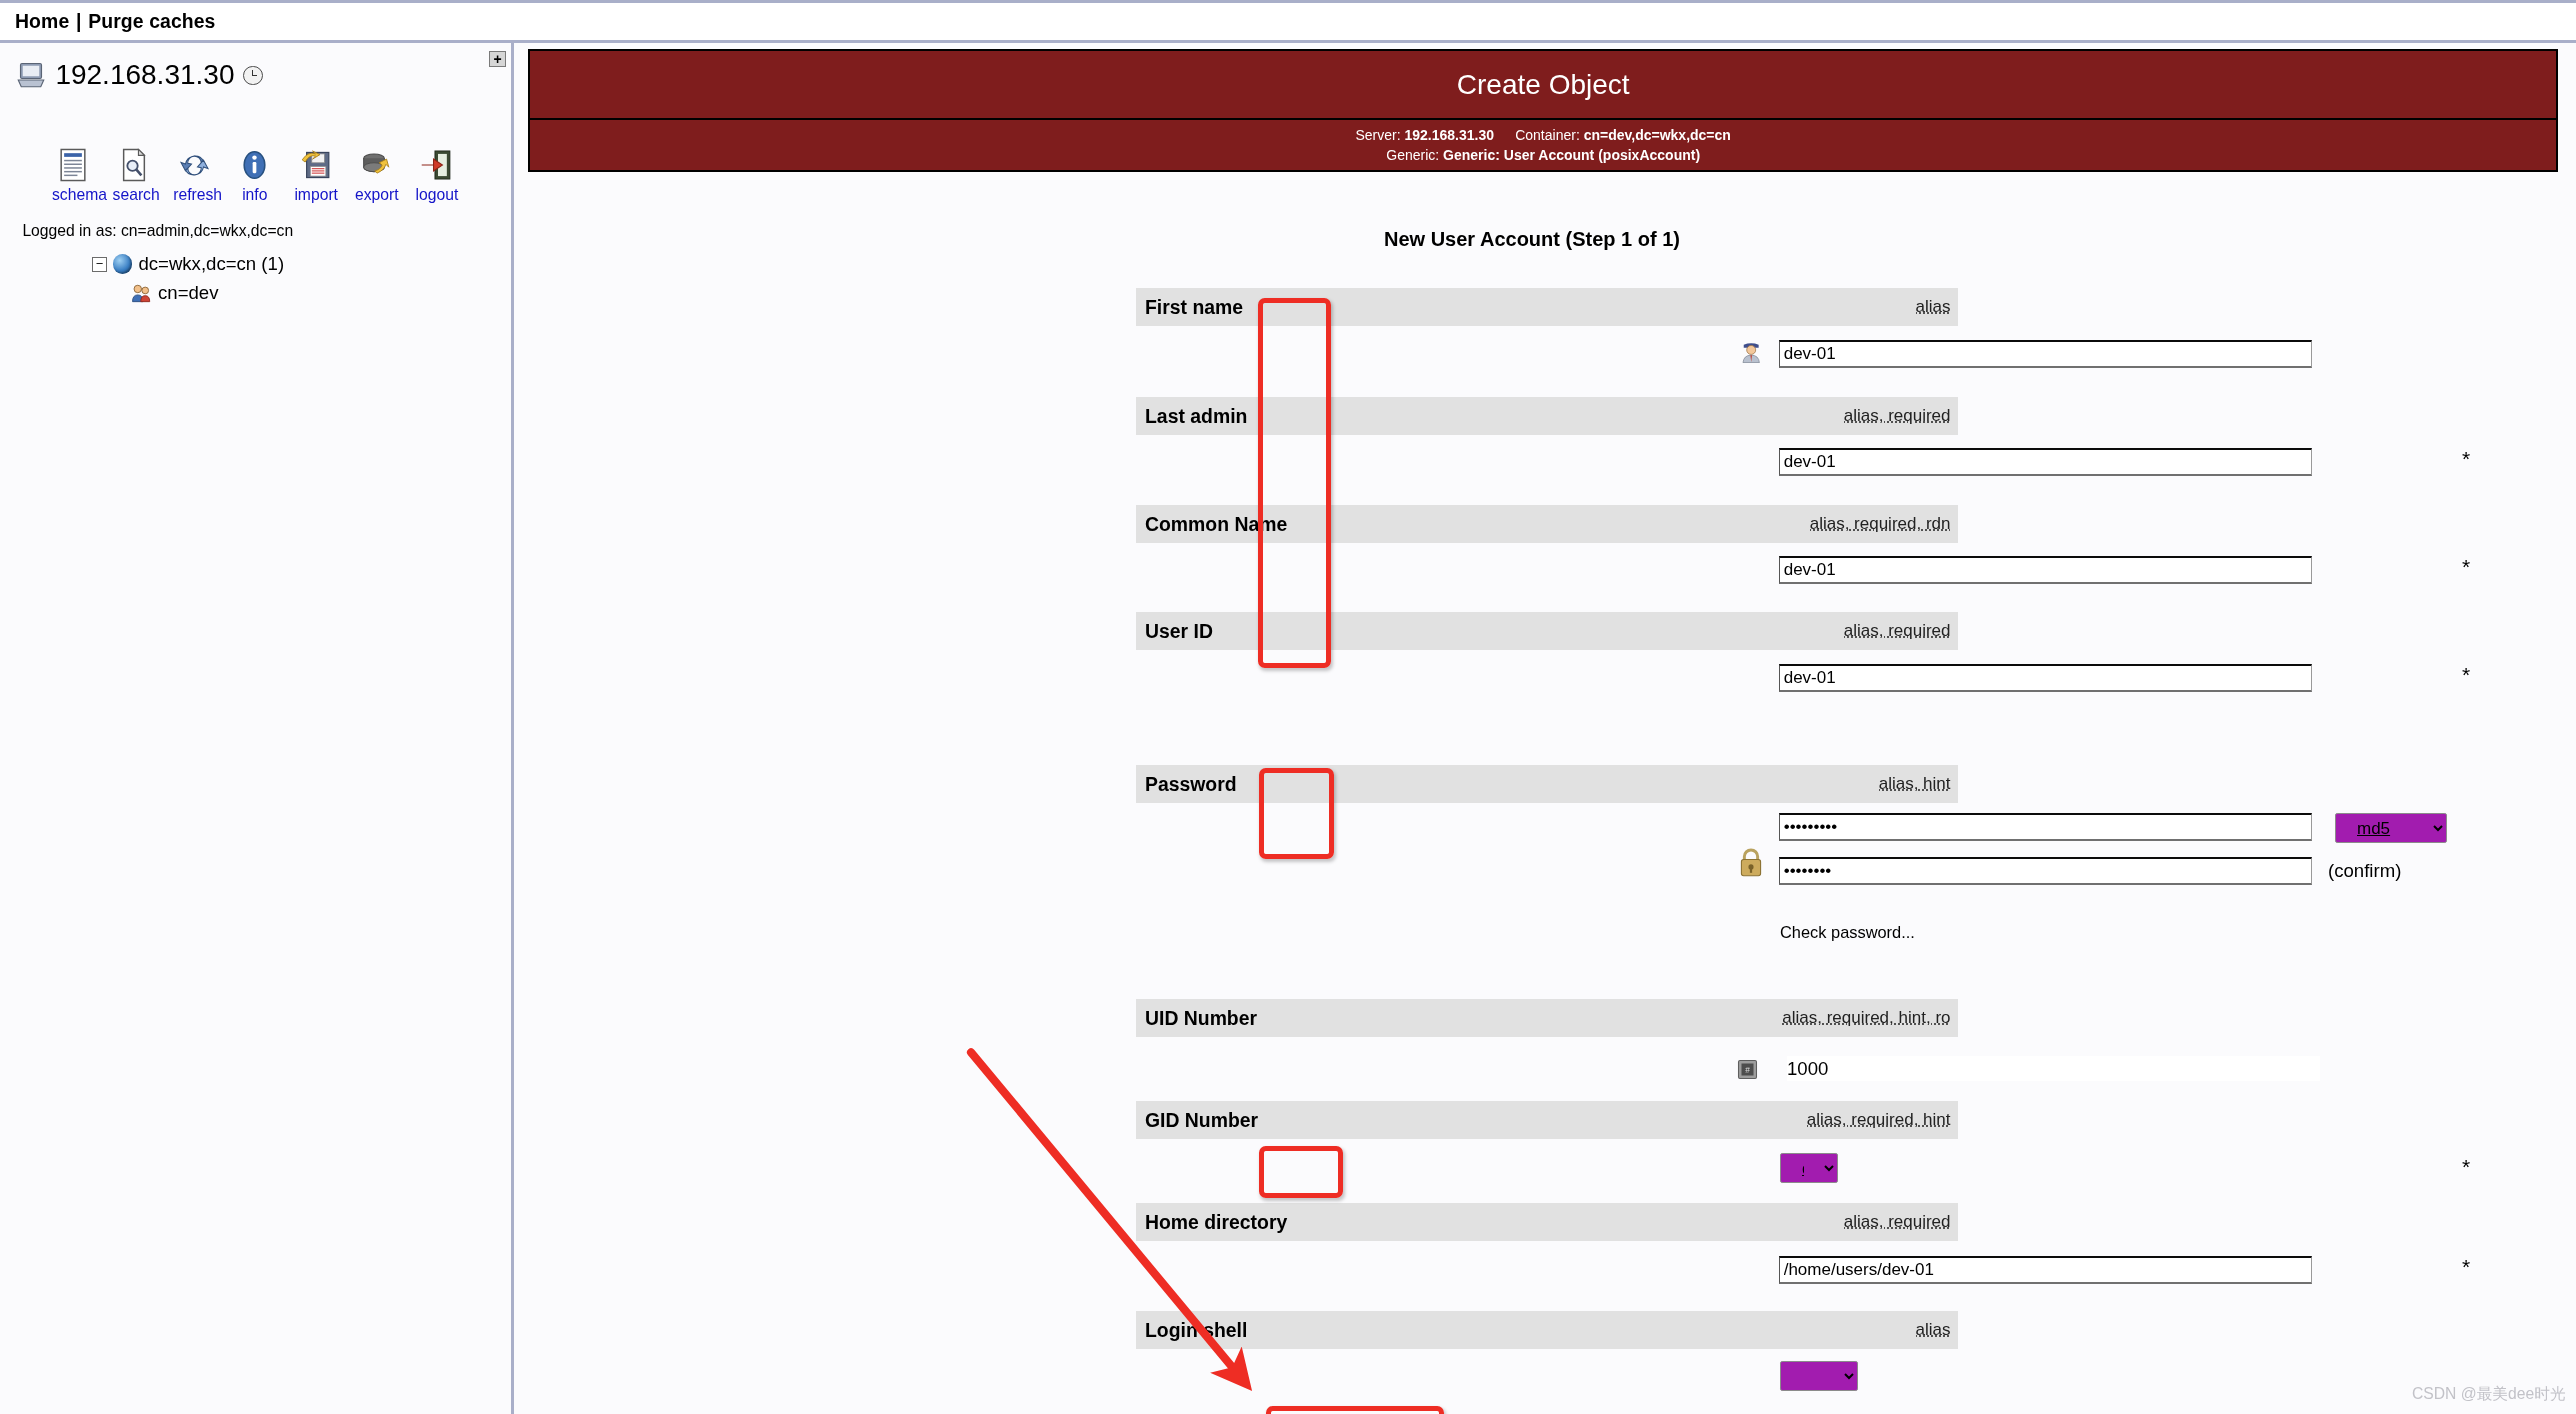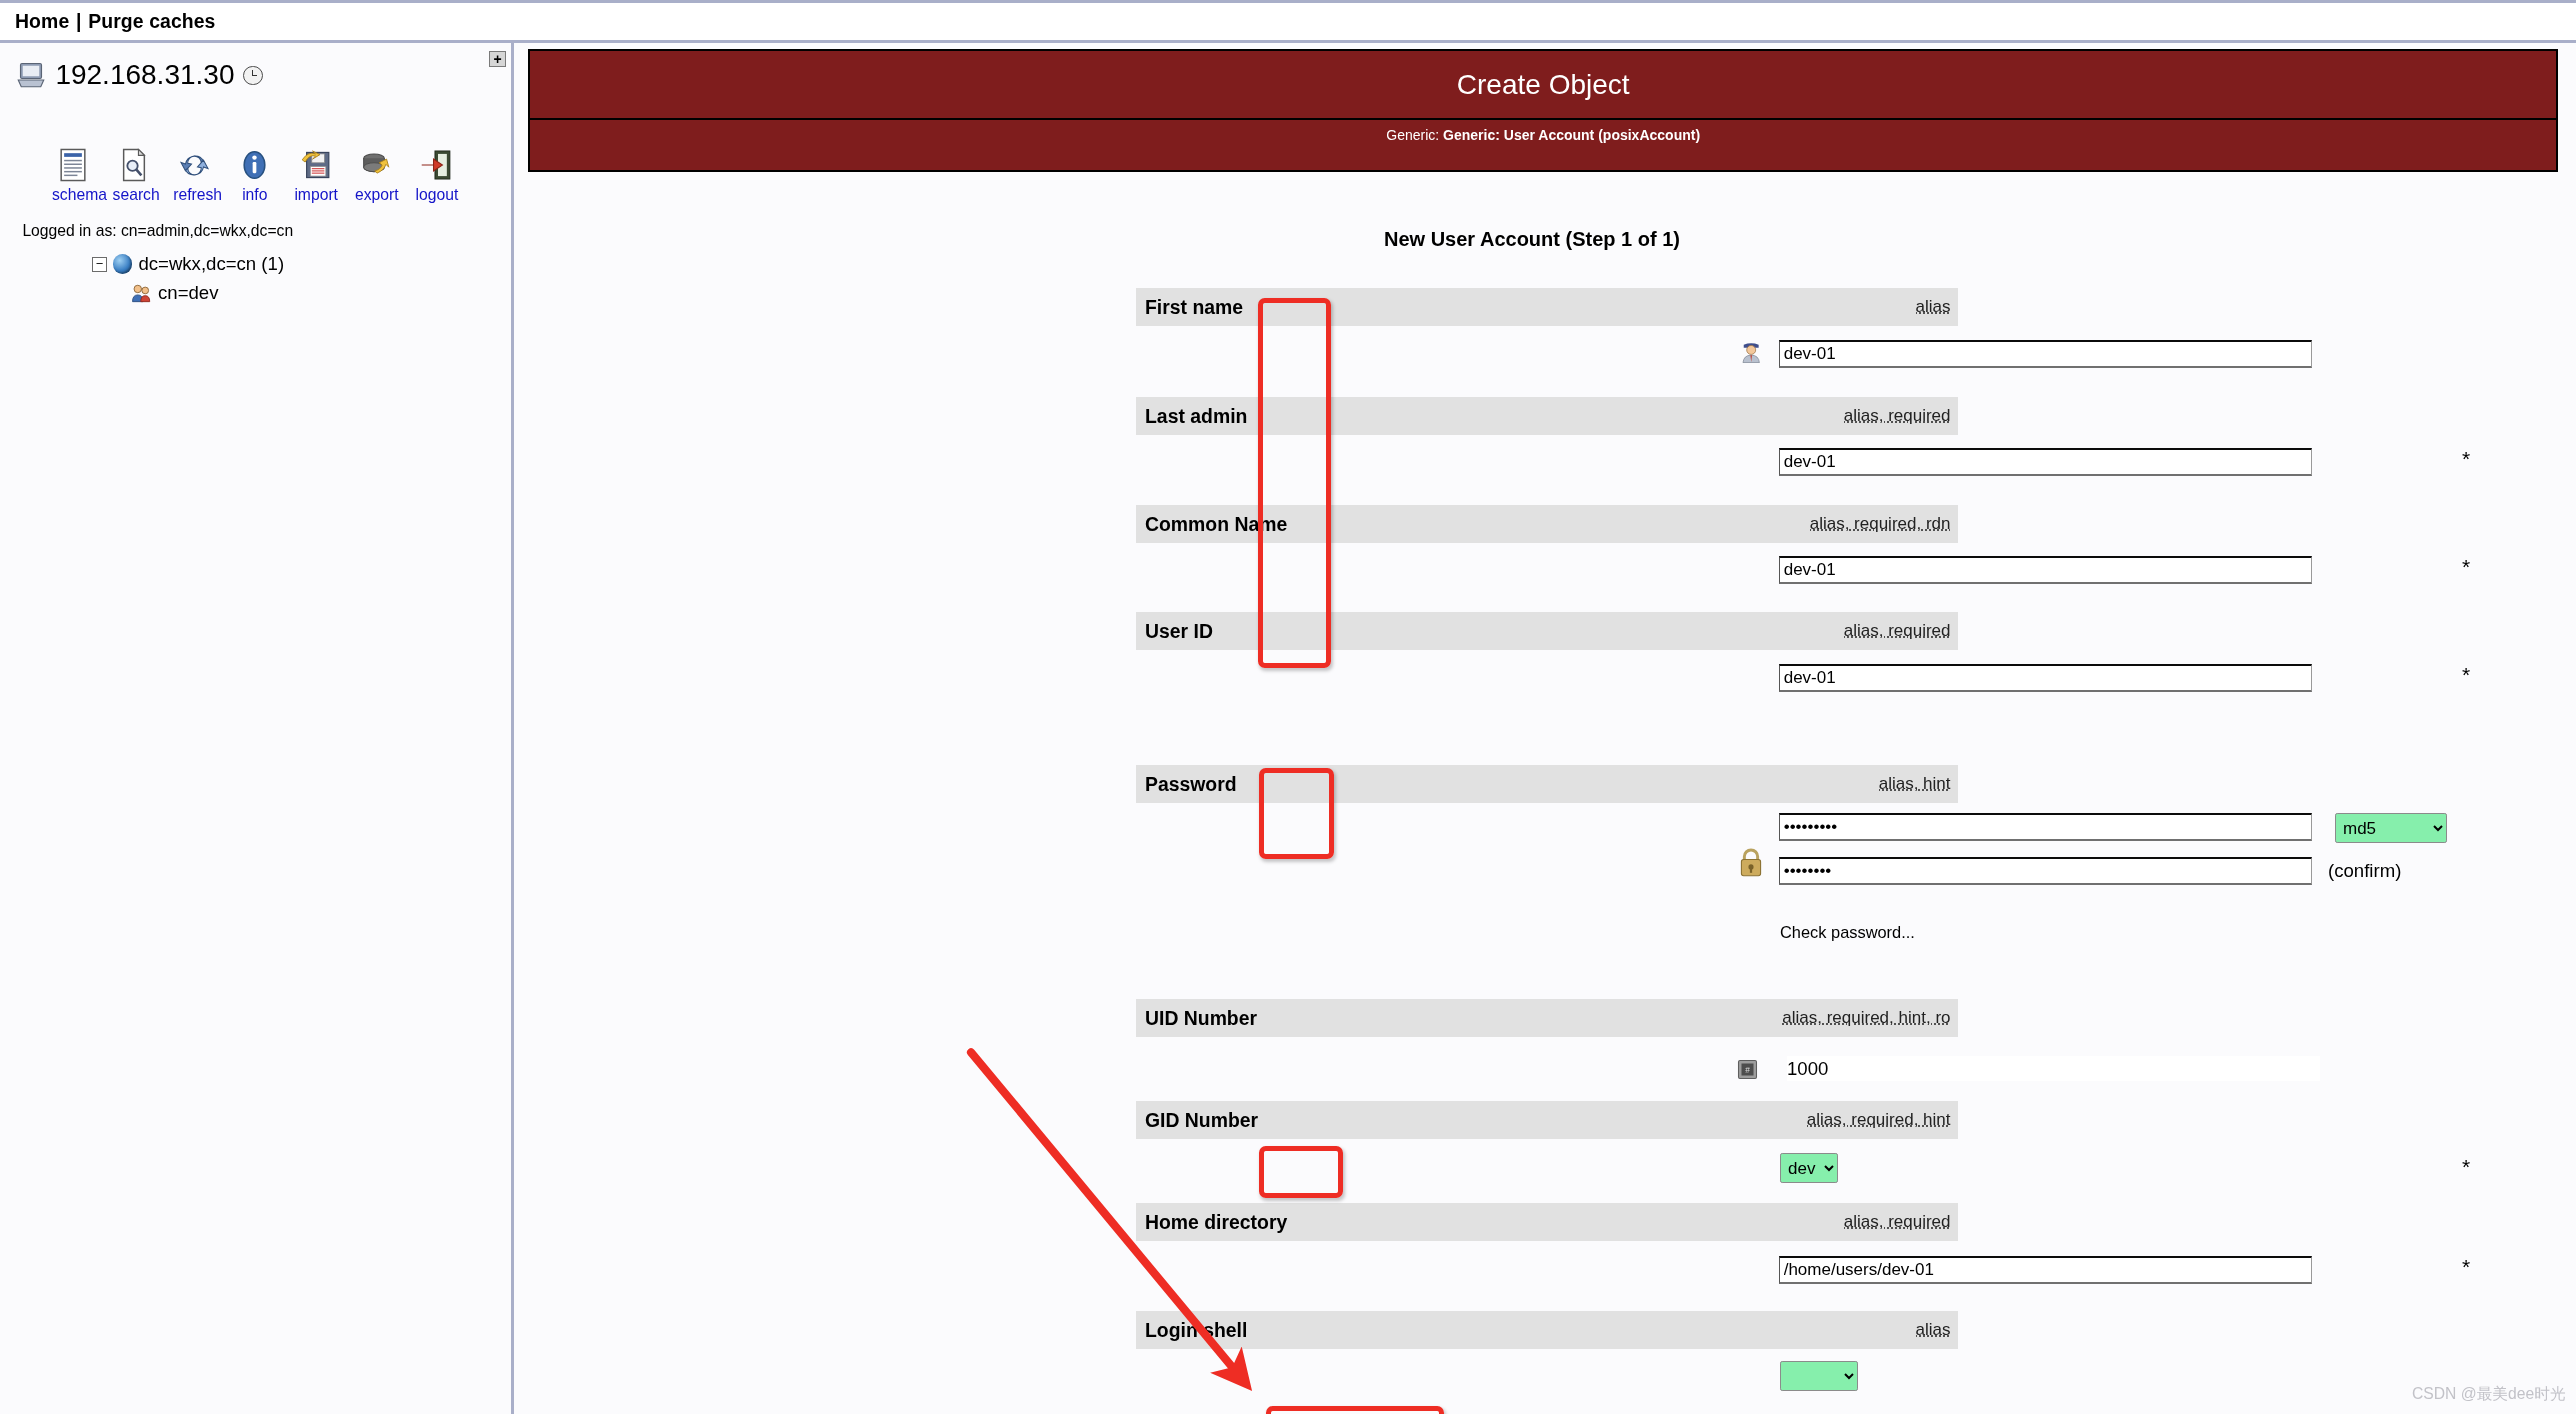--- a/index.html
+++ b/index.html
@@ -171,24 +171,25 @@
     border-left: 1.5px solid #555;
     border-right: 1.5px solid #9a9a9a;
     border-bottom: 2.2px solid #707070;
     outline: none;
   }
   select.sel {
     position: absolute;
     height: 30px;
     font-family: "Liberation Sans", sans-serif;
     font-size: 17px;
-    background: #86efac; color:#000;
+    background: #a21caf; color:#000;
     border: 1.5px solid #8b8b8b;
     border-radius: 2.2px;
-    padding: 0 3px;
+    padding: 0 17px;
+    text-decoration: underline;
   }
   .req-star {
     position: absolute; font-size: 21px; color:#000; line-height: 1;
   }
   .static-val {
     position: absolute; font-size: 18.6px; color:#000;
     background:#fff;
     margin-left:8px;
   }
   .plain-lbl { position: absolute; font-size: 18.6px; color:#000; }
@@ -350,20 +351,27 @@
     </span>
     <span>cn=dev</span>
   </div>
 </div>
 
 <div id="content">
 
   <div id="banner">
     <div id="banner-title">Create Object</div>
     <div id="banner-sub">
+      <div>
+        <span>Server:</span>
+        <b>192.168.31.30</b>
+        <span class="gap"></span>
+        <span>Container:</span>
+        <b>cn=dev,dc=wkx,dc=cn</b>
+      </div>
       <div>
         <span>Generic:</span>
         <b>Generic: User Account (posixAccount)</b>
       </div>
     </div>
   </div>
 
   <div id="step-title">New User Account (Step 1 of 1)</div>
 
   <div id="formwrap">

